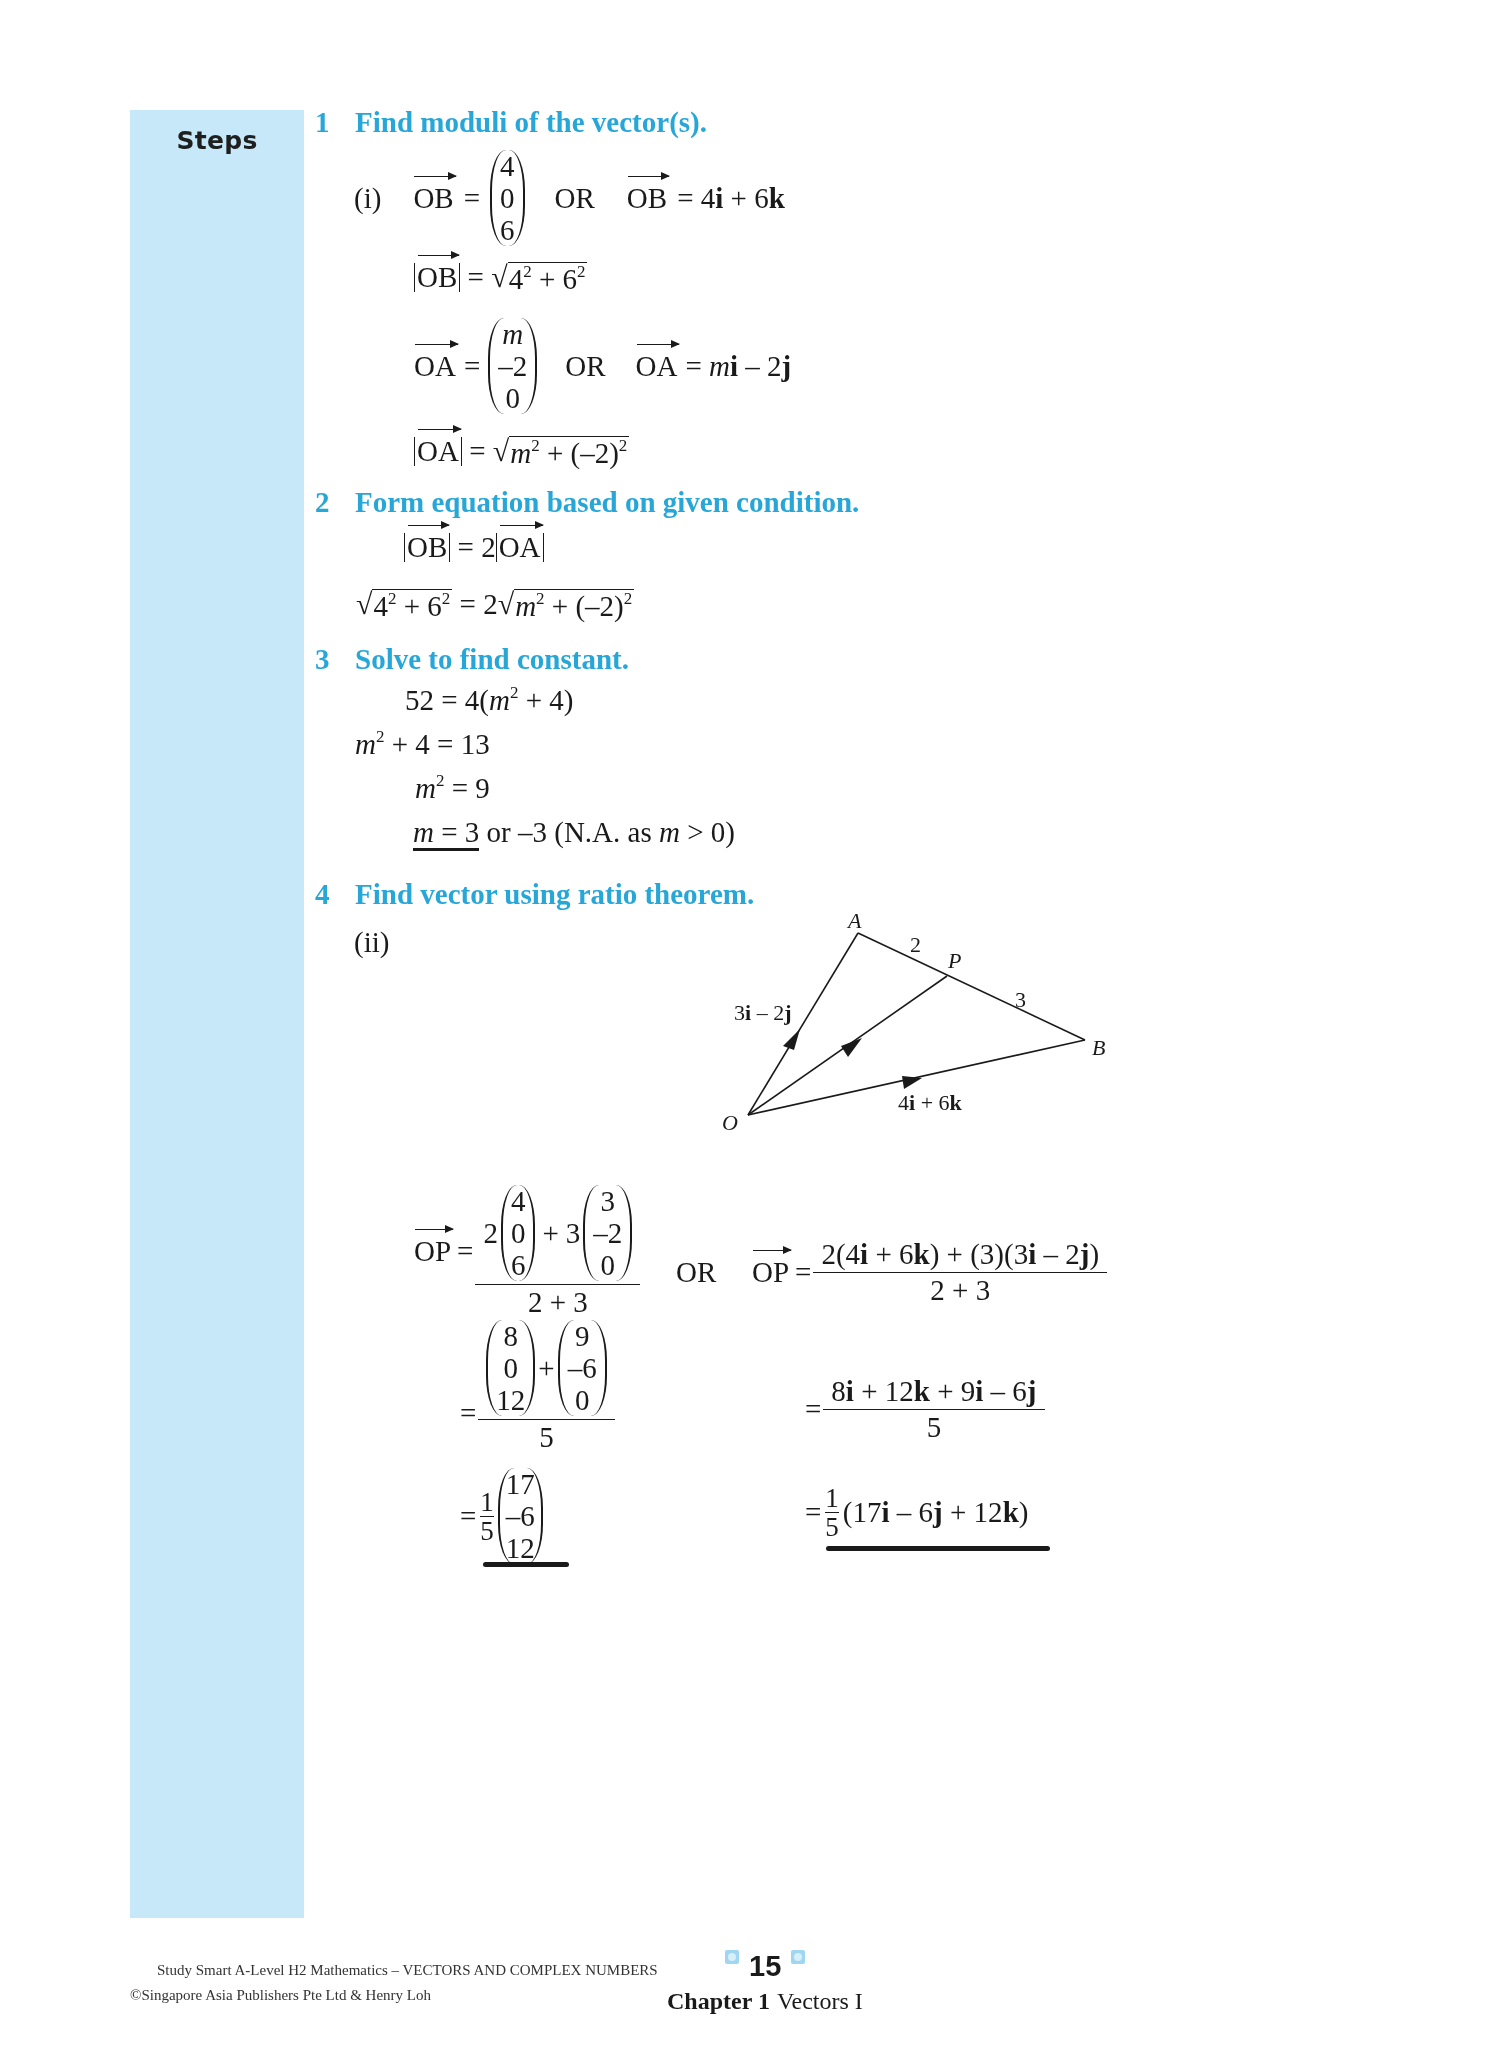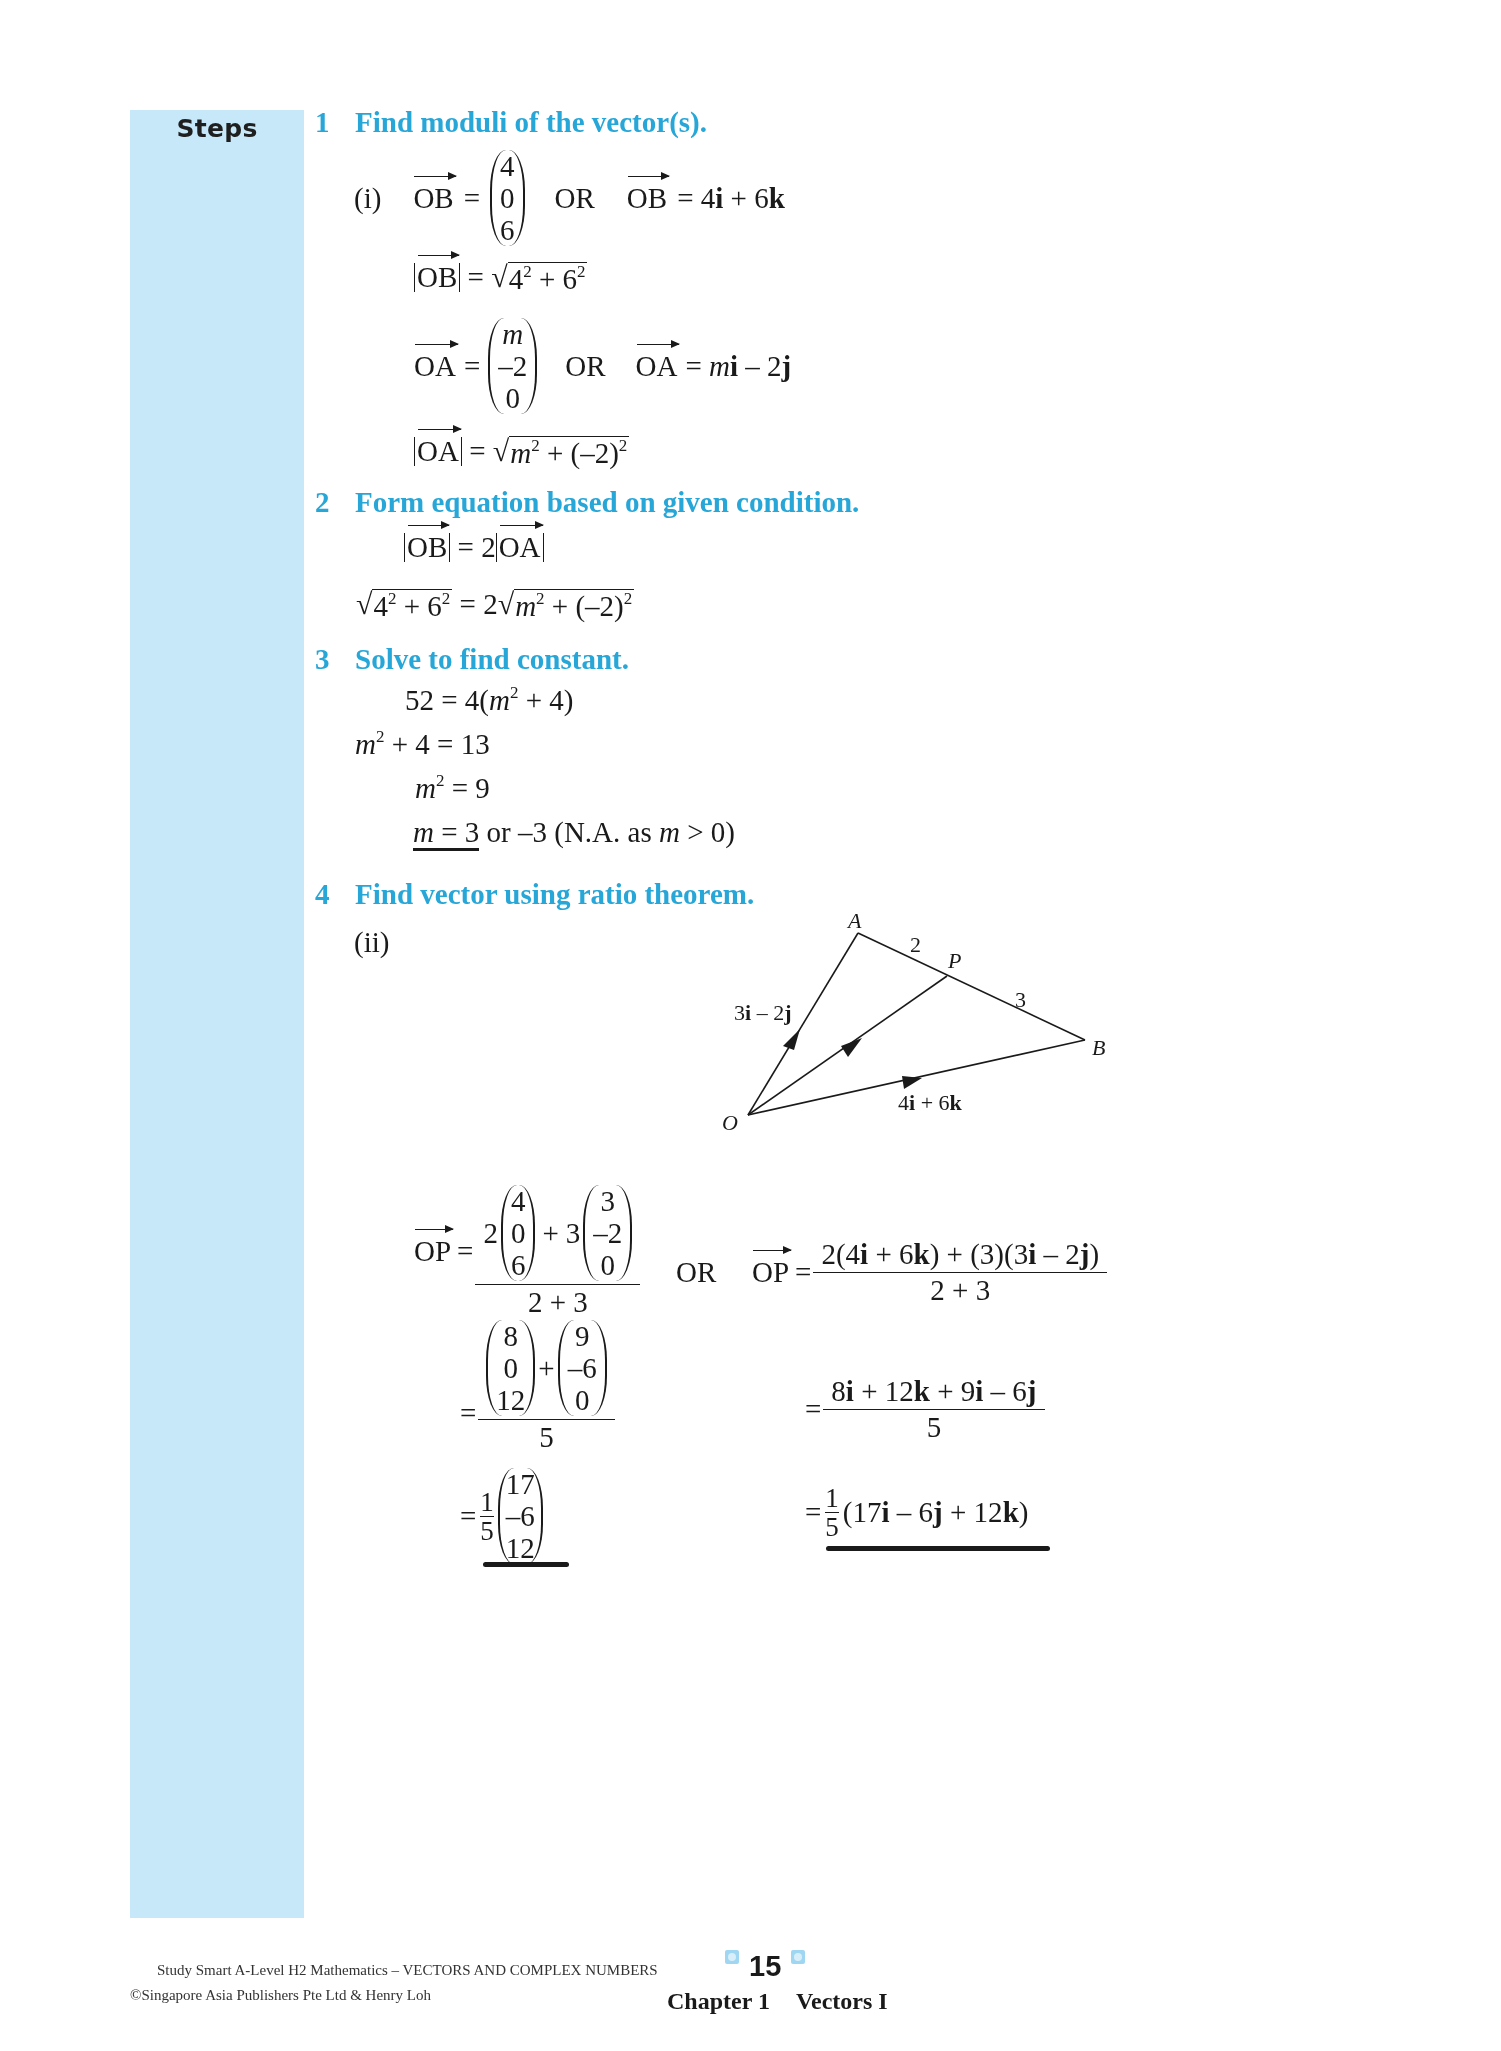--- a/index.html
+++ b/index.html
@@ -1,19 +1,19 @@
 <!DOCTYPE html>
 <html><head>
 <meta charset="utf-8">
 <style>
   html,body{margin:0;padding:0;background:#ffffff;}
   body{width:1501px;height:2051px;position:relative;overflow:hidden;font-family:"Liberation Serif","DejaVu Serif",serif;color:#1a1a1a;}
   .abs{position:absolute;}
   .sidebar{left:130px;top:110px;width:174px;height:1808px;background:#c6e8f8;}
-  .steps-label{left:130px;top:110px;width:174px;text-align:center;font-family:"DejaVu Sans","Liberation Sans",sans-serif;font-weight:bold;font-size:25px;color:#1f1f1f;padding-top:4px;letter-spacing:0.3px;}
+  .steps-label{left:130px;top:110px;width:174px;text-align:center;font-family:"DejaVu Sans","Liberation Sans",sans-serif;font-weight:bold;font-size:25px;color:#1f1f1f;padding-top:16px;letter-spacing:0.3px;}
   .step-head{font-weight:bold;font-size:29px;color:#27a6d8;white-space:nowrap;}
   .step-num{display:inline-block;width:40px;}
   .m{font-size:29px;white-space:nowrap;line-height:1;}
   .it{font-style:italic;}
   .vec{position:relative;display:inline-block;}
   .vec::before{content:"";position:absolute;left:1px;right:-2px;top:-8px;border-top:1.5px solid #1a1a1a;}
   .vec::after{content:"";position:absolute;right:-3px;top:-12px;width:0;height:0;border-left:9px solid #1a1a1a;border-top:4px solid transparent;border-bottom:4px solid transparent;}
   .abs-bar{display:inline-block;border-left:1.5px solid #1a1a1a;border-right:1.5px solid #1a1a1a;padding:0 2px;}
   .sqrt{display:inline-flex;align-items:flex-start;}
   .sqrt .rad{font-size:30px;}
@@ -227,14 +227,14 @@
 <div class="abs footer-small" style="left:130px;top:1987px;">©Singapore Asia Publishers Pte Ltd &amp; Henry Loh</div>
 
 <div class="abs" style="left:725px;top:1950px;display:flex;align-items:flex-start;gap:10px;">
   <span class="pg-box"></span>
   <span style="font-family:'Liberation Sans',sans-serif;font-weight:bold;font-size:29px;color:#1a1a1a;">15</span>
   <span class="pg-box"></span>
 </div>
 
 <div class="abs" style="left:667px;top:1988px;font-size:24px;white-space:nowrap;">
   <b>Chapter 1</b>
-  <span style="margin-left:20px;font-weight:bold;">Vectors I</span>
+  <span style="margin-left:1px;">Vectors I</span>
 </div>
 
 </body></html>

